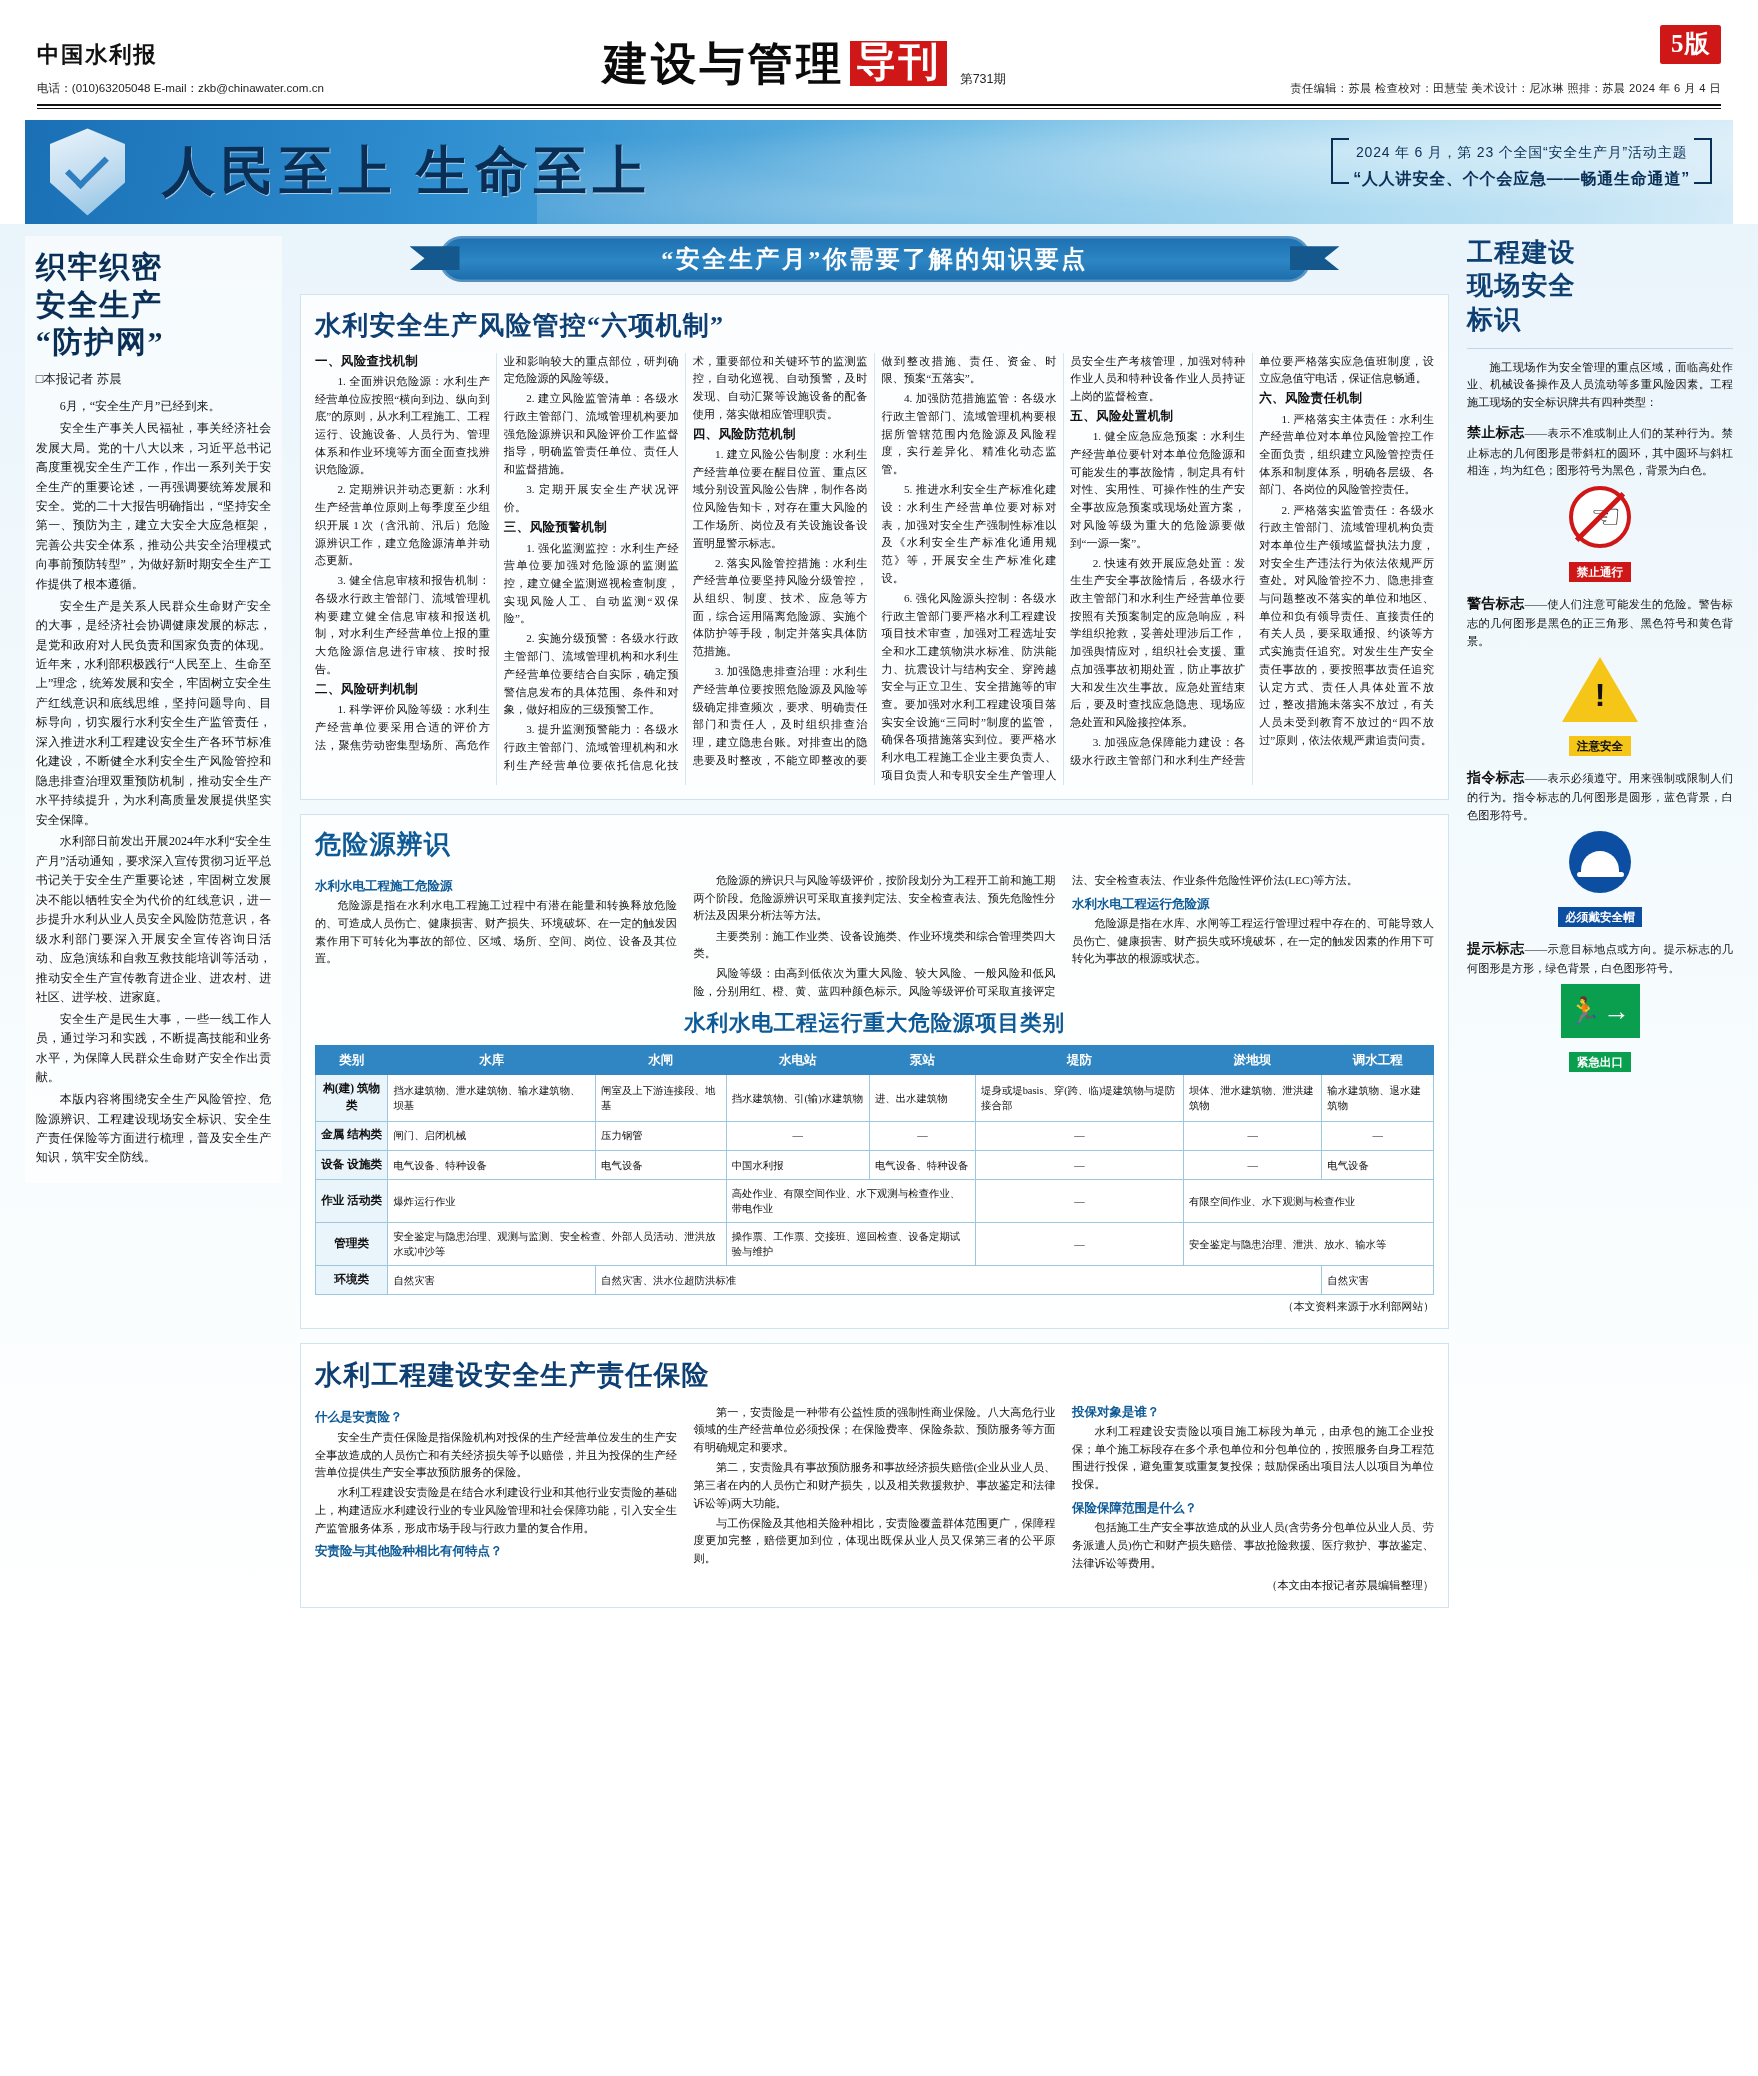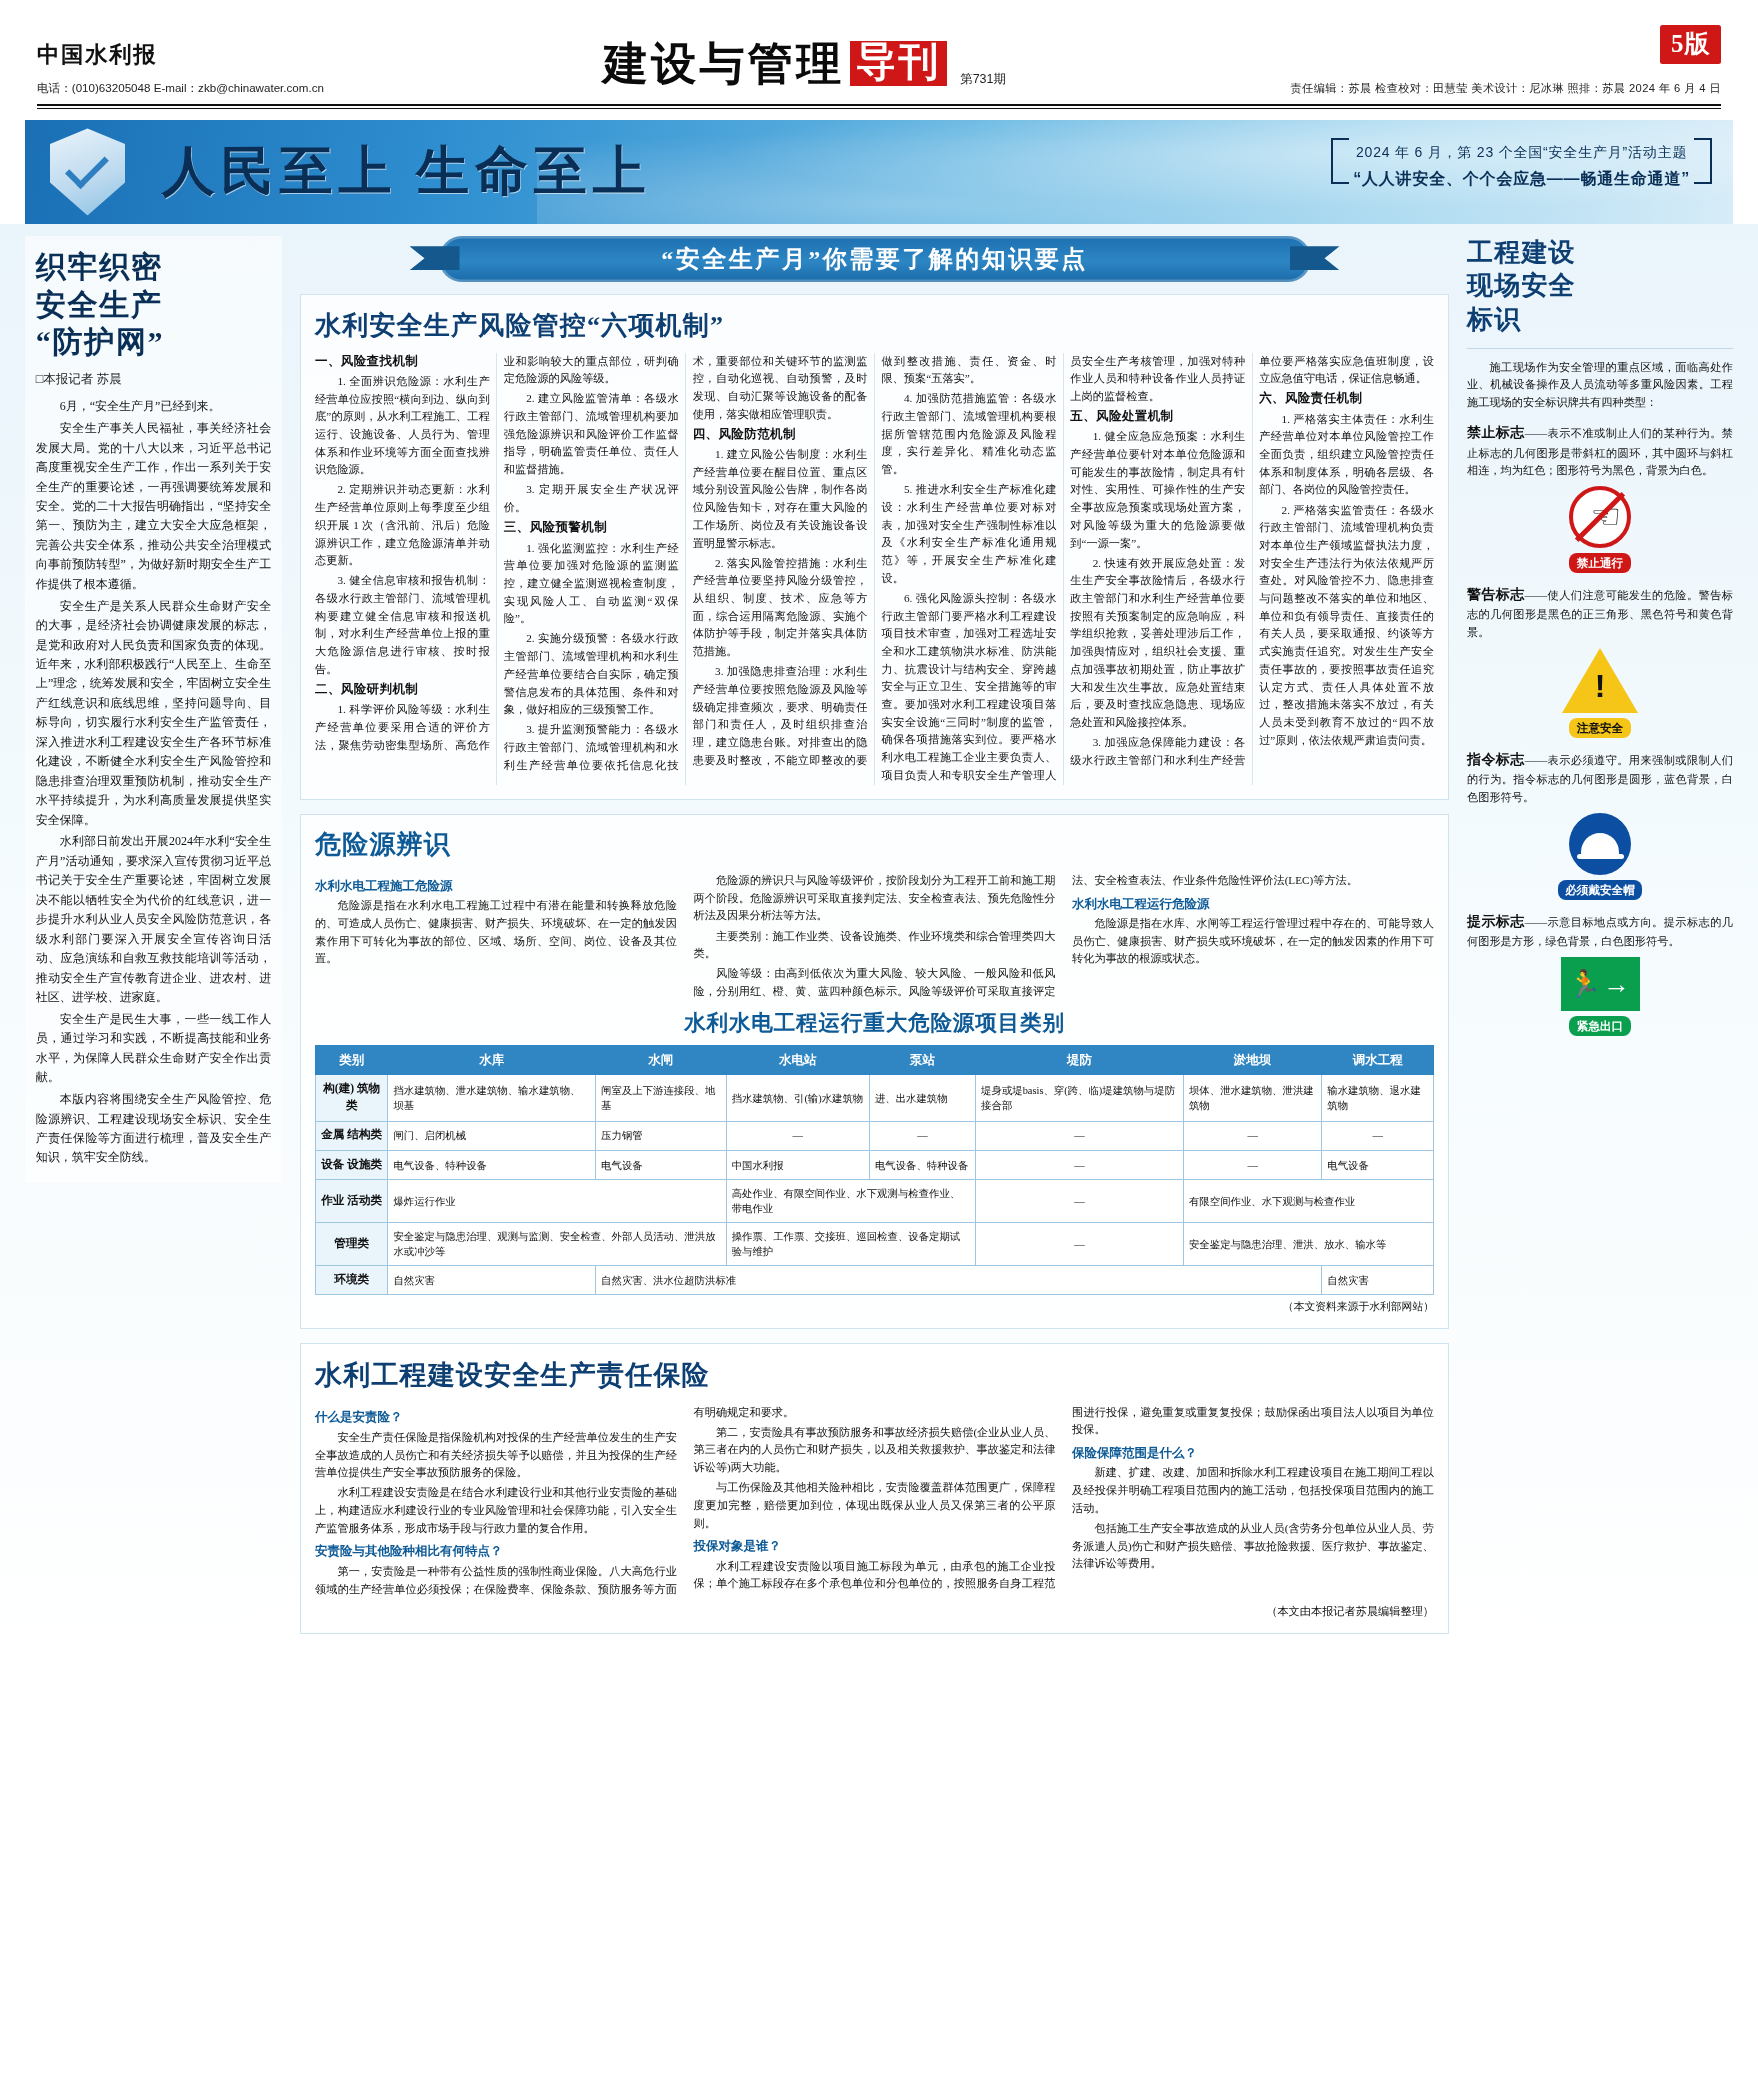--- a/index.html
+++ b/index.html
@@ -199,22 +199,22 @@
   .sign-prohibit {
     width: 62px; height: 62px; border: 4.2px solid #d01717; border-radius: 50%;
     background:#fff; position:relative;
   }
   .sign-prohibit:after{
     content:""; position:absolute; left:50%; top:50%; width: 66px; height: 5px;
     background:#d01717; transform: translate(-50%,-50%) rotate(-45deg);
   }
   .sign-prohibit .fig { position:absolute; left: 17.4px; top: 10.8px; width: 25px; height: 38px; color:#111; font-size:34px; line-height:.9;}
   .sign-caption {
-    margin-top: 5px; background:#d01717; color:#fff; font-weight:800;
-    font-size: 11.6px; padding: 2.5px 7.5px; font-family:"Liberation Serif",serif;border-radius:8px;
+    margin-top: 14px; background:#d01717; color:#fff; font-weight:800;
+    font-size: 11.6px; padding: 2.5px 7.5px; font-family:"Liberation Serif",serif;
   }
   .sign-warn {
     width: 0; height: 0; border-left: 38px solid transparent; border-right: 38px solid transparent;
     border-bottom: 65px solid #f5c518; position:relative;
   }
   .sign-warn .bang{
     position:absolute; left:-5.8px; top: 21.6px; width:11.6px; text-align:center;
     font-size: 32px; font-weight:800; color:#111; line-height:1;
   }
   .sign-caption.y { background:#f5c518; color:#111; }
@@ -432,21 +432,20 @@
           <h5>什么是安责险？</h5>
           <p>安全生产责任保险是指保险机构对投保的生产经营单位发生的生产安全事故造成的人员伤亡和有关经济损失等予以赔偿，并且为投保的生产经营单位提供生产安全事故预防服务的保险。</p>
           <p>水利工程建设安责险是在结合水利建设行业和其他行业安责险的基础上，构建适应水利建设行业的专业风险管理和社会保障功能，引入安全生产监管服务体系，形成市场手段与行政力量的复合作用。</p>
           <h5>安责险与其他险种相比有何特点？</h5>
           <p>第一，安责险是一种带有公益性质的强制性商业保险。八大高危行业领域的生产经营单位必须投保；在保险费率、保险条款、预防服务等方面有明确规定和要求。</p>
           <p>第二，安责险具有事故预防服务和事故经济损失赔偿(企业从业人员、第三者在内的人员伤亡和财产损失，以及相关救援救护、事故鉴定和法律诉讼等)两大功能。</p>
           <p>与工伤保险及其他相关险种相比，安责险覆盖群体范围更广，保障程度更加完整，赔偿更加到位，体现出既保从业人员又保第三者的公平原则。</p>
           <h5>投保对象是谁？</h5>
           <p>水利工程建设安责险以项目施工标段为单元，由承包的施工企业投保；单个施工标段存在多个承包单位和分包单位的，按照服务自身工程范围进行投保，避免重复或重复复投保；鼓励保函出项目法人以项目为单位投保。</p>
           <h5>保险保障范围是什么？</h5>
-          <p>新建、扩建、改建、加固和拆除水利工程建设项目在施工期间工程以及经投保并明确工程项目范围内的施工活动，包括投保项目范围内的施工活动。</p>
           <p>包括施工生产安全事故造成的从业人员(含劳务分包单位从业人员、劳务派遣人员)伤亡和财产损失赔偿、事故抢险救援、医疗救护、事故鉴定、法律诉讼等费用。</p>
         </div>
         <div class="end-note">（本文由本报记者苏晨编辑整理）</div>
       </div>
 
     </div>
 
     <div class="col-right">
       <div class="sign-title">工程建设<br>现场安全<br>标识</div>
       <div class="divider"></div>

